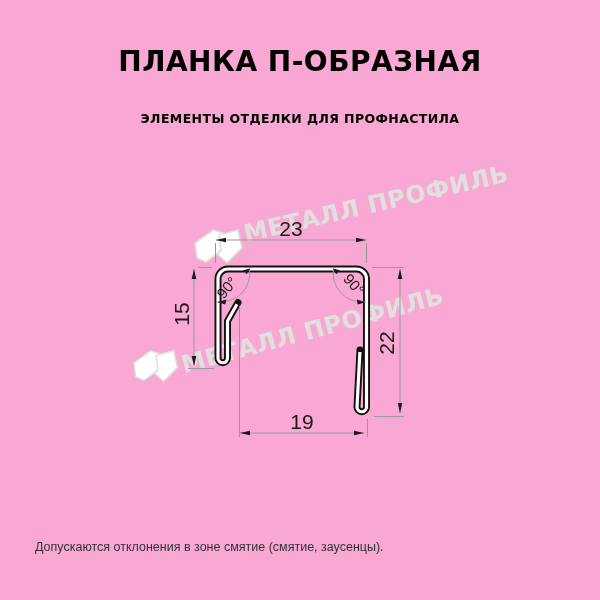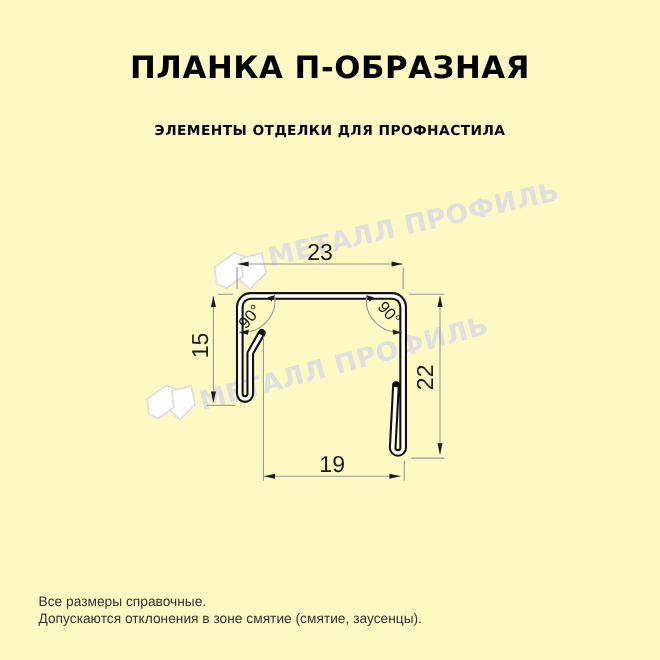--- a/index.html
+++ b/index.html
@@ -1,19 +1,19 @@
 <!DOCTYPE html>
 <html><head>
 <meta charset="utf-8">
 <style>
   html,body{margin:0;padding:0;background:#f0f0f0;}
   .page{
     position:relative;
     width:600px;height:600px;
-    background:#fef9c3;
+    background:#f9a8d4;
     overflow:hidden;
     font-family:"DejaVu Sans","Liberation Sans",sans-serif;
   }
   .title{
     position:absolute;top:47px;left:0;width:600px;
     text-align:center;
     font-weight:bold;
     font-size:28px;line-height:29.5px;
     letter-spacing:0.5px;
     color:#000;
@@ -132,17 +132,16 @@
     <g>
       <path d="M333.4,268.5 A29,29 0 0 0 365.5,301.8" fill="none" stroke="#999999" stroke-width="1"></path>
       <polygon points="333,268.5 339.8,270.2 336.2,274.2" fill="#1a1a1a"></polygon>
       <polygon points="365.6,302.3 356.8,299.6 357.6,304.4" fill="#1a1a1a"></polygon>
     </g>
     <text class="angle-text" transform="translate(350,288) rotate(48)" text-anchor="middle">90°</text>
 
   </svg>
 
   <div class="footer">
-    <div>Все размеры справочные.</div>
     <div>Допускаются отклонения в зоне смятие (смятие, заусенцы).</div>
   </div>
 
 </div>
 
 </body></html>

